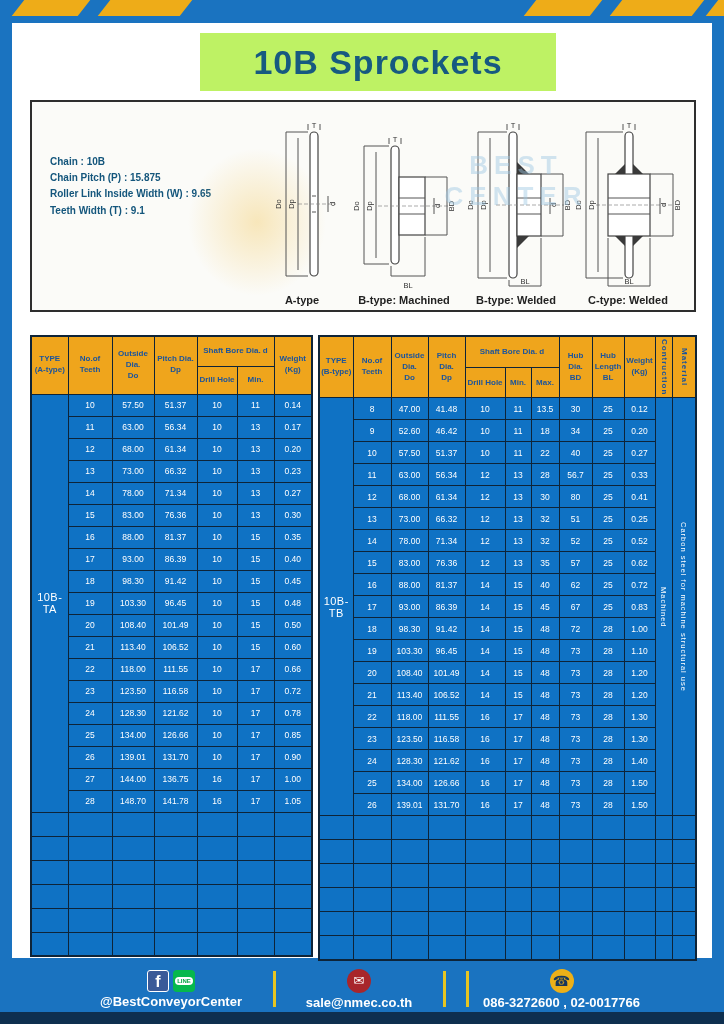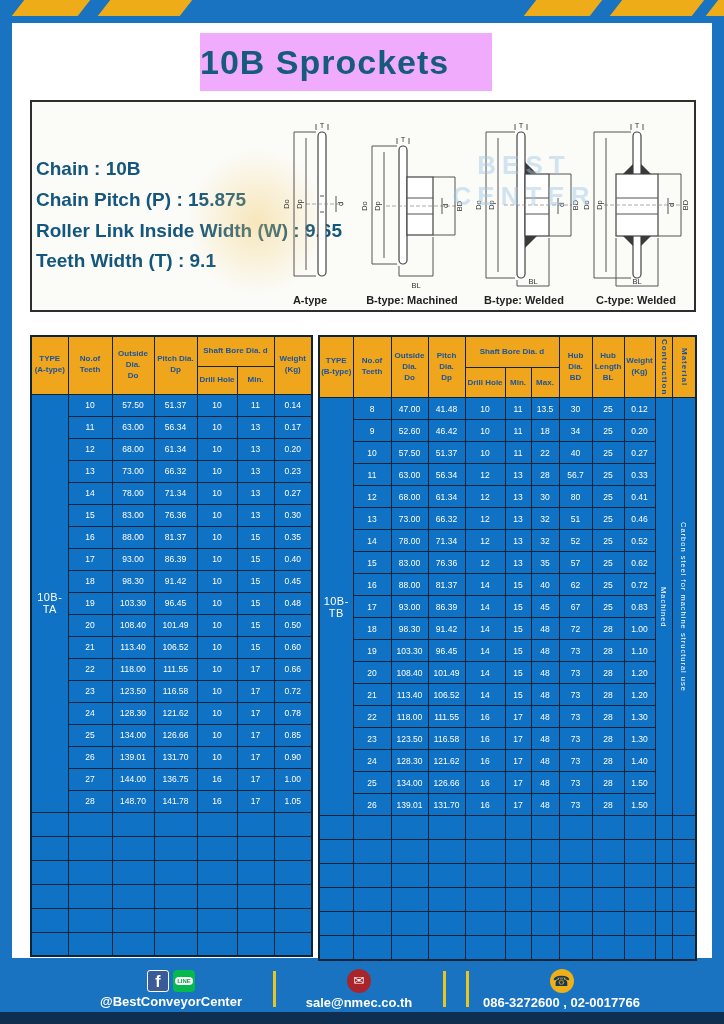--- a/index.html
+++ b/index.html
@@ -4,28 +4,28 @@
 <style>
   * { margin:0; padding:0; box-sizing:border-box; }
   html,body { width:724px; height:1024px; }
   body { font-family:"Liberation Sans", sans-serif; background:#1a73c0; position:relative; overflow:hidden; }
 
   
   .stripe { position:absolute; top:0; height:16px; background:#eeac18; transform:skewX(-38deg); }
   .page { position:absolute; left:12px; top:23px; width:700px; height:935px; background:#ffffff; }
 
   
-  .banner { position:absolute; left:200px; top:33px; width:292px; height:58px; background:#f0abfc;
-            display:flex; align-items:center; justify-content:flex-start; }
+  .banner { position:absolute; left:200px; top:33px; width:356px; height:58px; background:#bef264;
+            display:flex; align-items:center; justify-content:center; }
   .banner h1 { font-size:34px; font-weight:bold; color:#175a80; letter-spacing:1px; }
 
   
   .spec-box { position:absolute; left:30px; top:100px; width:666px; height:212px;
               border:2px solid #2e2e2e; background:#fbfbf8; display:flex; }
-  .spec-text { width:232px; padding:52px 0 0 4px; color:#14567c; font-weight:bold; font-size:19px; line-height:1.62; white-space:nowrap; }
+  .spec-text { width:232px; padding:52px 0 0 18px; color:#14567c; font-weight:bold; font-size:10px; line-height:1.62; white-space:nowrap; }
   .diagrams { flex:1; display:flex; justify-content:space-between; padding:6px 10px 4px 0; position:relative; }
   .diagram { display:flex; flex-direction:column; justify-content:flex-end; align-items:center; }
   .diagram svg { display:block; }
   .diagram .dlabel { font-size:11px; color:#222; font-weight:bold; margin-top:2px; text-align:center; }
   .watermark { position:absolute; left:130px; top:48px; width:260px; text-align:center;
                color:#9ec8e4; opacity:.45; font-weight:bold; font-size:26px; letter-spacing:6px; line-height:1.2; pointer-events:none; }
   .wm-logo { position:absolute; left:150px; top:40px; width:150px; height:160px; opacity:.4;
              background:radial-gradient(ellipse at center, #f2c75e 0%, rgba(242,199,94,0) 65%); pointer-events:none; }
   svg .dim  { stroke:#555; stroke-width:1; fill:none; }
   svg .part { stroke:#444; stroke-width:1.2; fill:#ffffff; }
@@ -560,21 +560,21 @@
         </tr>
         <tr>
           <td>13</td>
           <td>73.00</td>
           <td>66.32</td>
           <td>12</td>
           <td>13</td>
           <td>32</td>
           <td>51</td>
           <td>25</td>
-          <td>0.46</td>
+          <td>0.25</td>
         </tr>
         <tr>
           <td>14</td>
           <td>78.00</td>
           <td>71.34</td>
           <td>12</td>
           <td>13</td>
           <td>32</td>
           <td>52</td>
           <td>25</td>

